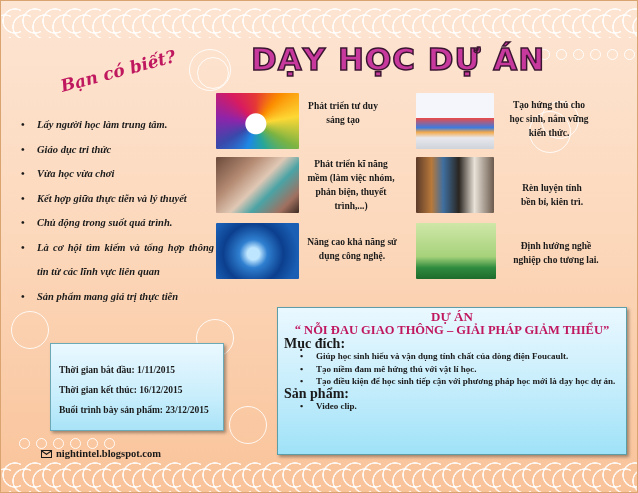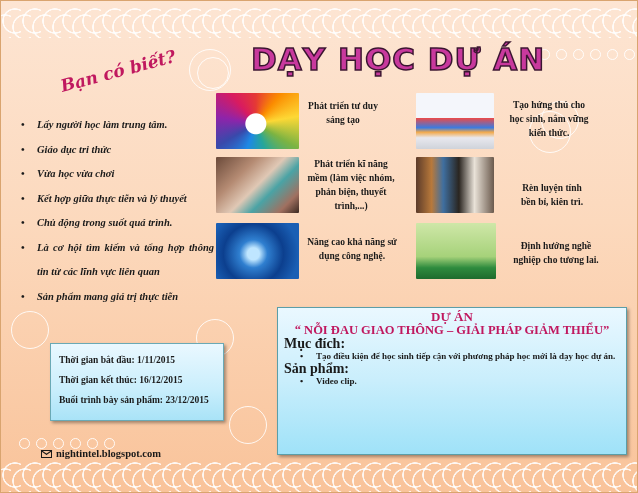--- a/index.html
+++ b/index.html
@@ -48,21 +48,21 @@
   }
   .img1 { background: radial-gradient(circle at 48% 55%, #fff 0 10px, transparent 11px),
     conic-gradient(from 0deg at 48% 55%, #e53935, #fb8c00, #fdd835, #7cb342, #26a69a, #1e88e5, #3949ab, #8e24aa, #d81b60, #e53935); }
   .img2 { background: linear-gradient(135deg, #6b4a3a 0%, #b58b73 30%, #e0c8b5 50%, #4aa3a5 65%, #a07060 85%, #3b2a22 100%); }
   .img3 { background: radial-gradient(circle at 45% 55%, #bfe6ff 0 6px, #2f7fd0 14px, #0c3f8e 30px, #1a5fb4 45px), #1a5fb4; }
   .img4 { background: linear-gradient(to bottom, #f4f6fb 0%, #f4f6fb 45%, #e94b4b 45%, #3b7be0 62%, #f2a94b 70%, #e8e8ee 80%, #cfd3da 100%); }
   .img5 { background: linear-gradient(90deg, #5c3b2a 0%, #b8793b 20%, #3f6fa0 35%, #2a2520 55%, #e9e2d8 75%, #6b5a4d 100%); }
   .img6 { background: linear-gradient(to bottom, #cfe7a8 0%, #a6d27a 60%, #2e8b3e 80%, #1e6b2d 100%); }
 
   .dates-box {
-    position:absolute; left:49px; top:342px; width:164px; height:70px; padding:6px 0 0 8px;
+    position:absolute; left:49px; top:342px; width:164px; height:70px; padding:16px 0 0 8px;
     background: linear-gradient(to bottom, #eaf8ff 0%, #c9eefc 60%, #a9e3f7 100%);
     border:1px solid #6aa9b5; box-shadow:2px 2px 3px rgba(0,0,0,0.35);
   }
   .dates-box div { font-weight:bold; font-size:9.5px; color:#1a1a1a; line-height:20px; }
 
   .project-box {
     position:absolute; left:276px; top:306px; width:336px; height:142px; padding:2px 6px;
     background: linear-gradient(to bottom, #eaf8ff 0%, #c9eefc 50%, #9fe2f8 100%);
     border:1px solid #5b9ea8; box-shadow:2px 2px 3px rgba(0,0,0,0.35);
   }
@@ -146,20 +146,22 @@
     <div>Thời gian bắt đầu: 1/11/2015</div>
     <div>Thời gian kết thúc: 16/12/2015</div>
     <div>Buổi trình bày sản phẩm: 23/12/2015</div>
   </div>
 
   <div class="project-box">
     <div class="pj-h1">DỰ ÁN</div>
     <div class="pj-h2">“ NỖI ĐAU GIAO THÔNG – GIẢI PHÁP GIẢM THIỂU”</div>
     <div class="pj-label">Mục đích:</div>
     <ul class="pj-list">
+      <li>Giúp học sinh hiểu và vận dụng tính chất của dòng điện Foucault.</li>
+      <li>Tạo niềm đam mê hứng thú với vật lí học.</li>
       <li>Tạo điều kiện để học sinh tiếp cận với phương pháp học mới là dạy học dự án.</li>
     </ul>
     <div class="pj-label">Sản phẩm:</div>
     <ul class="pj-list">
       <li>Video clip.</li>
     </ul>
   </div>
 
   <div class="footer">
     <span class="mail-icon"></span>

